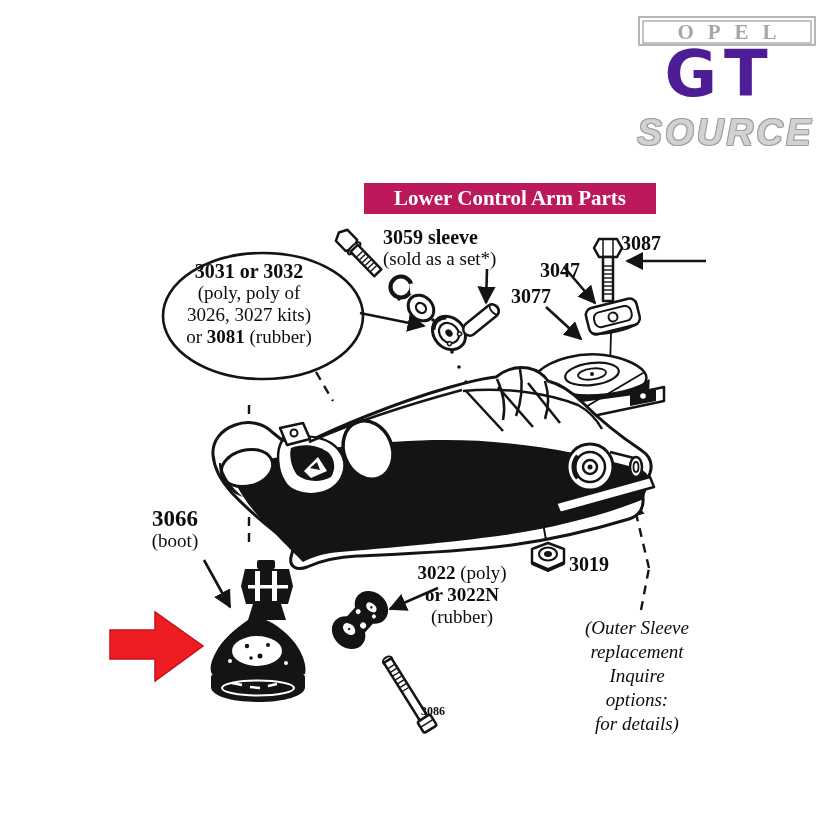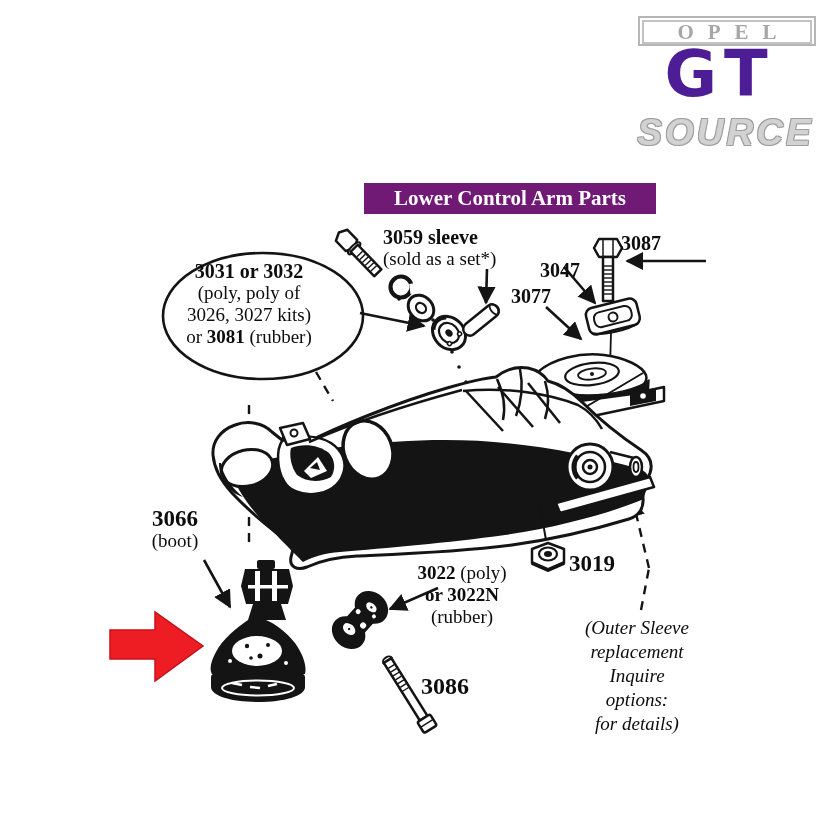--- a/index.html
+++ b/index.html
@@ -16,36 +16,36 @@
               font-family:"Liberation Serif",serif;font-weight:bold;font-size:21px;color:#a7a7a7;
               letter-spacing:14px;text-indent:14px;}
   #logo-gt{position:absolute;left:636px;top:40px;width:160px;text-align:center;
            font-family:"DejaVu Sans",sans-serif;font-weight:bold;font-size:64px;line-height:68px;
            color:#4c1d95;letter-spacing:8px;text-indent:8px;}
   #logo-source{position:absolute;left:618px;top:112px;width:215px;text-align:center;
            font-family:"Liberation Sans",sans-serif;font-style:italic;font-weight:bold;font-size:37px;
            color:#d2d2d2;letter-spacing:3px;
            text-shadow:1px 1px 0 #9f9f9f,-1px -1px 0 #9f9f9f,1px -1px 0 #9f9f9f,-1px 1px 0 #9f9f9f;}
   
-  #title-box{position:absolute;left:364px;top:183px;width:292px;height:31px;background:#701a75;
+  #title-box{position:absolute;left:364px;top:183px;width:292px;height:31px;background:#be185d;
              display:flex;align-items:center;justify-content:center;}
   #title-box span{color:#fff;font-weight:bold;font-size:21px;font-family:"Liberation Serif",serif;}
   
   #callout-text{left:154px;top:260px;width:190px;text-align:center;font-size:19px;}
   #callout-text .l1{font-size:20px;}
   #label-3059{left:383px;top:226px;width:150px;font-size:19px;}
   #label-3059 .l1{font-size:20px;}
   #label-3047{left:540px;top:246px;font-size:20px;margin-top:13px;}
   #label-3087{left:621px;top:232px;font-size:20px;}
   #label-3077{left:511px;top:285px;font-size:20px;}
   #label-3066{left:133px;top:508px;width:84px;text-align:center;font-size:19px;}
   #label-3066 .l1{font-size:23px;}
   #label-3022{left:406px;top:562px;width:112px;text-align:center;font-size:19px;}
-  #label-3019{left:569px;top:553px;font-size:23px;}
-  #label-3086{left:421px;top:675px;font-size:24px;}
+  #label-3019{left:569px;top:553px;font-size:20px;}
+  #label-3086{left:421px;top:700px;font-size:12px;}
   #note-outer{left:558px;top:616px;width:158px;text-align:center;font-style:italic;
               font-size:19px;line-height:24px;}
 </style>
 </head>
 <body>
 
 <div id="page">
 
   <svg width="840" height="840" viewBox="0 0 840 840">
     <defs>

